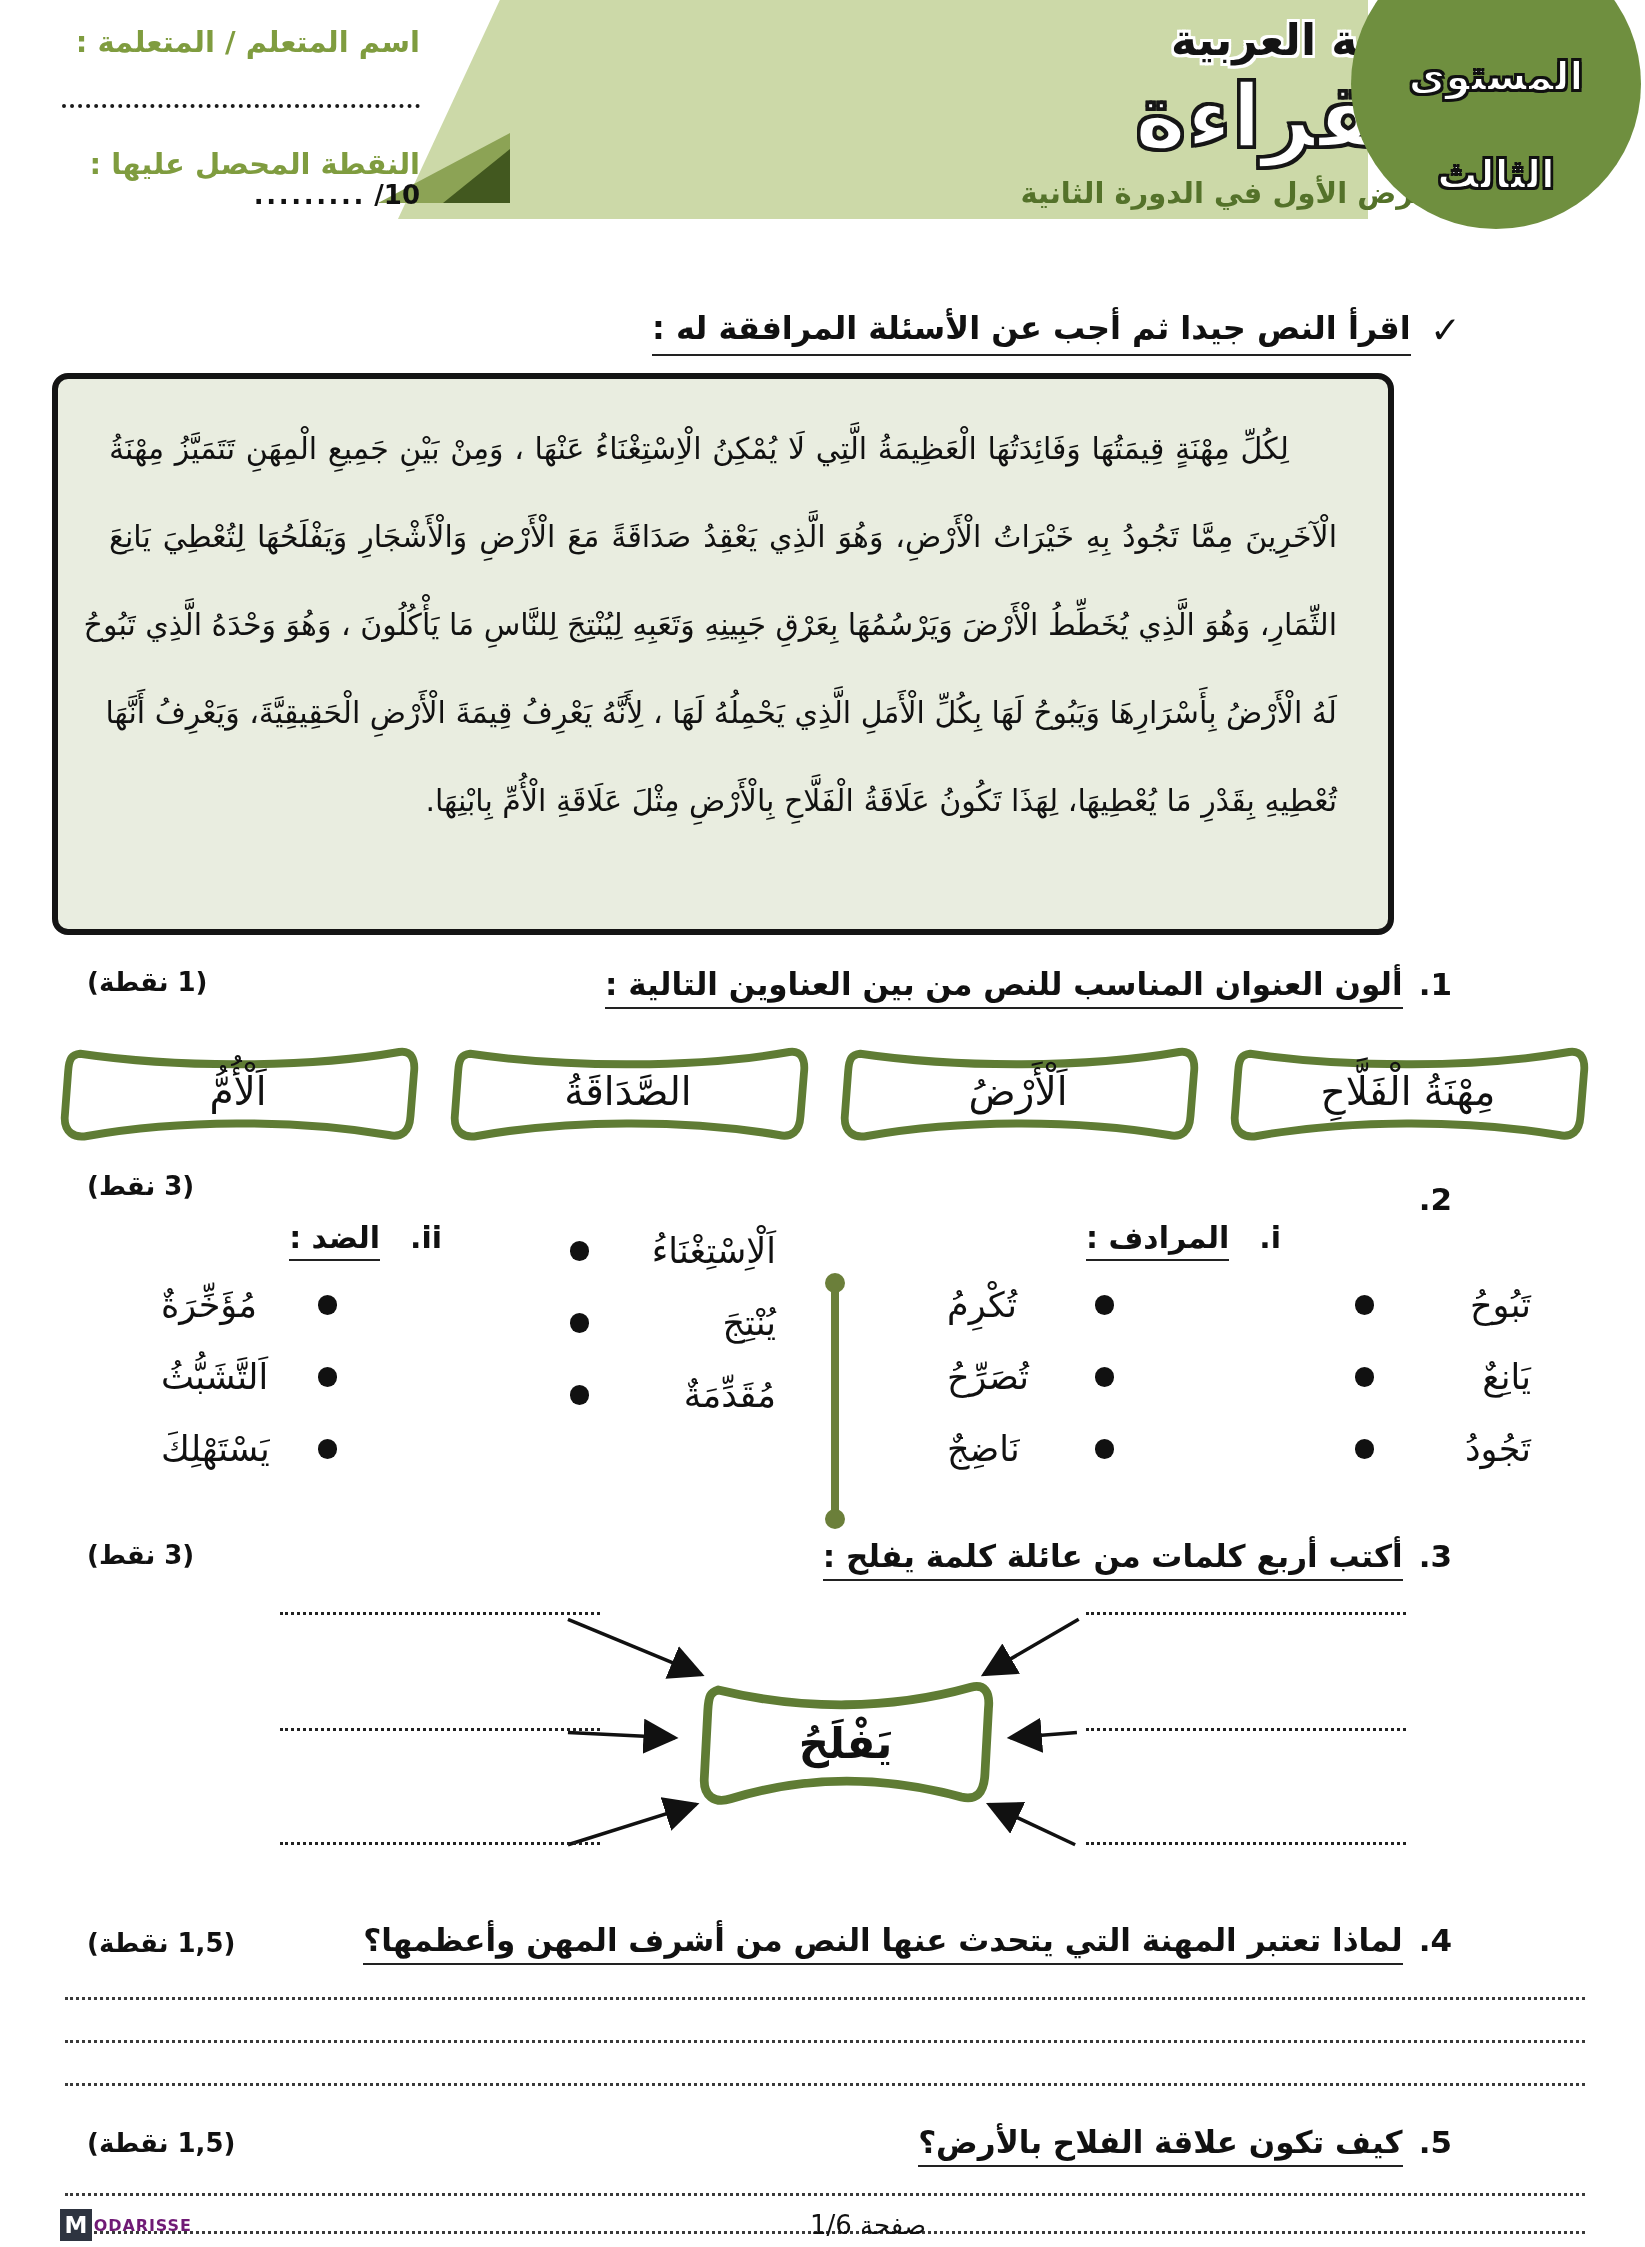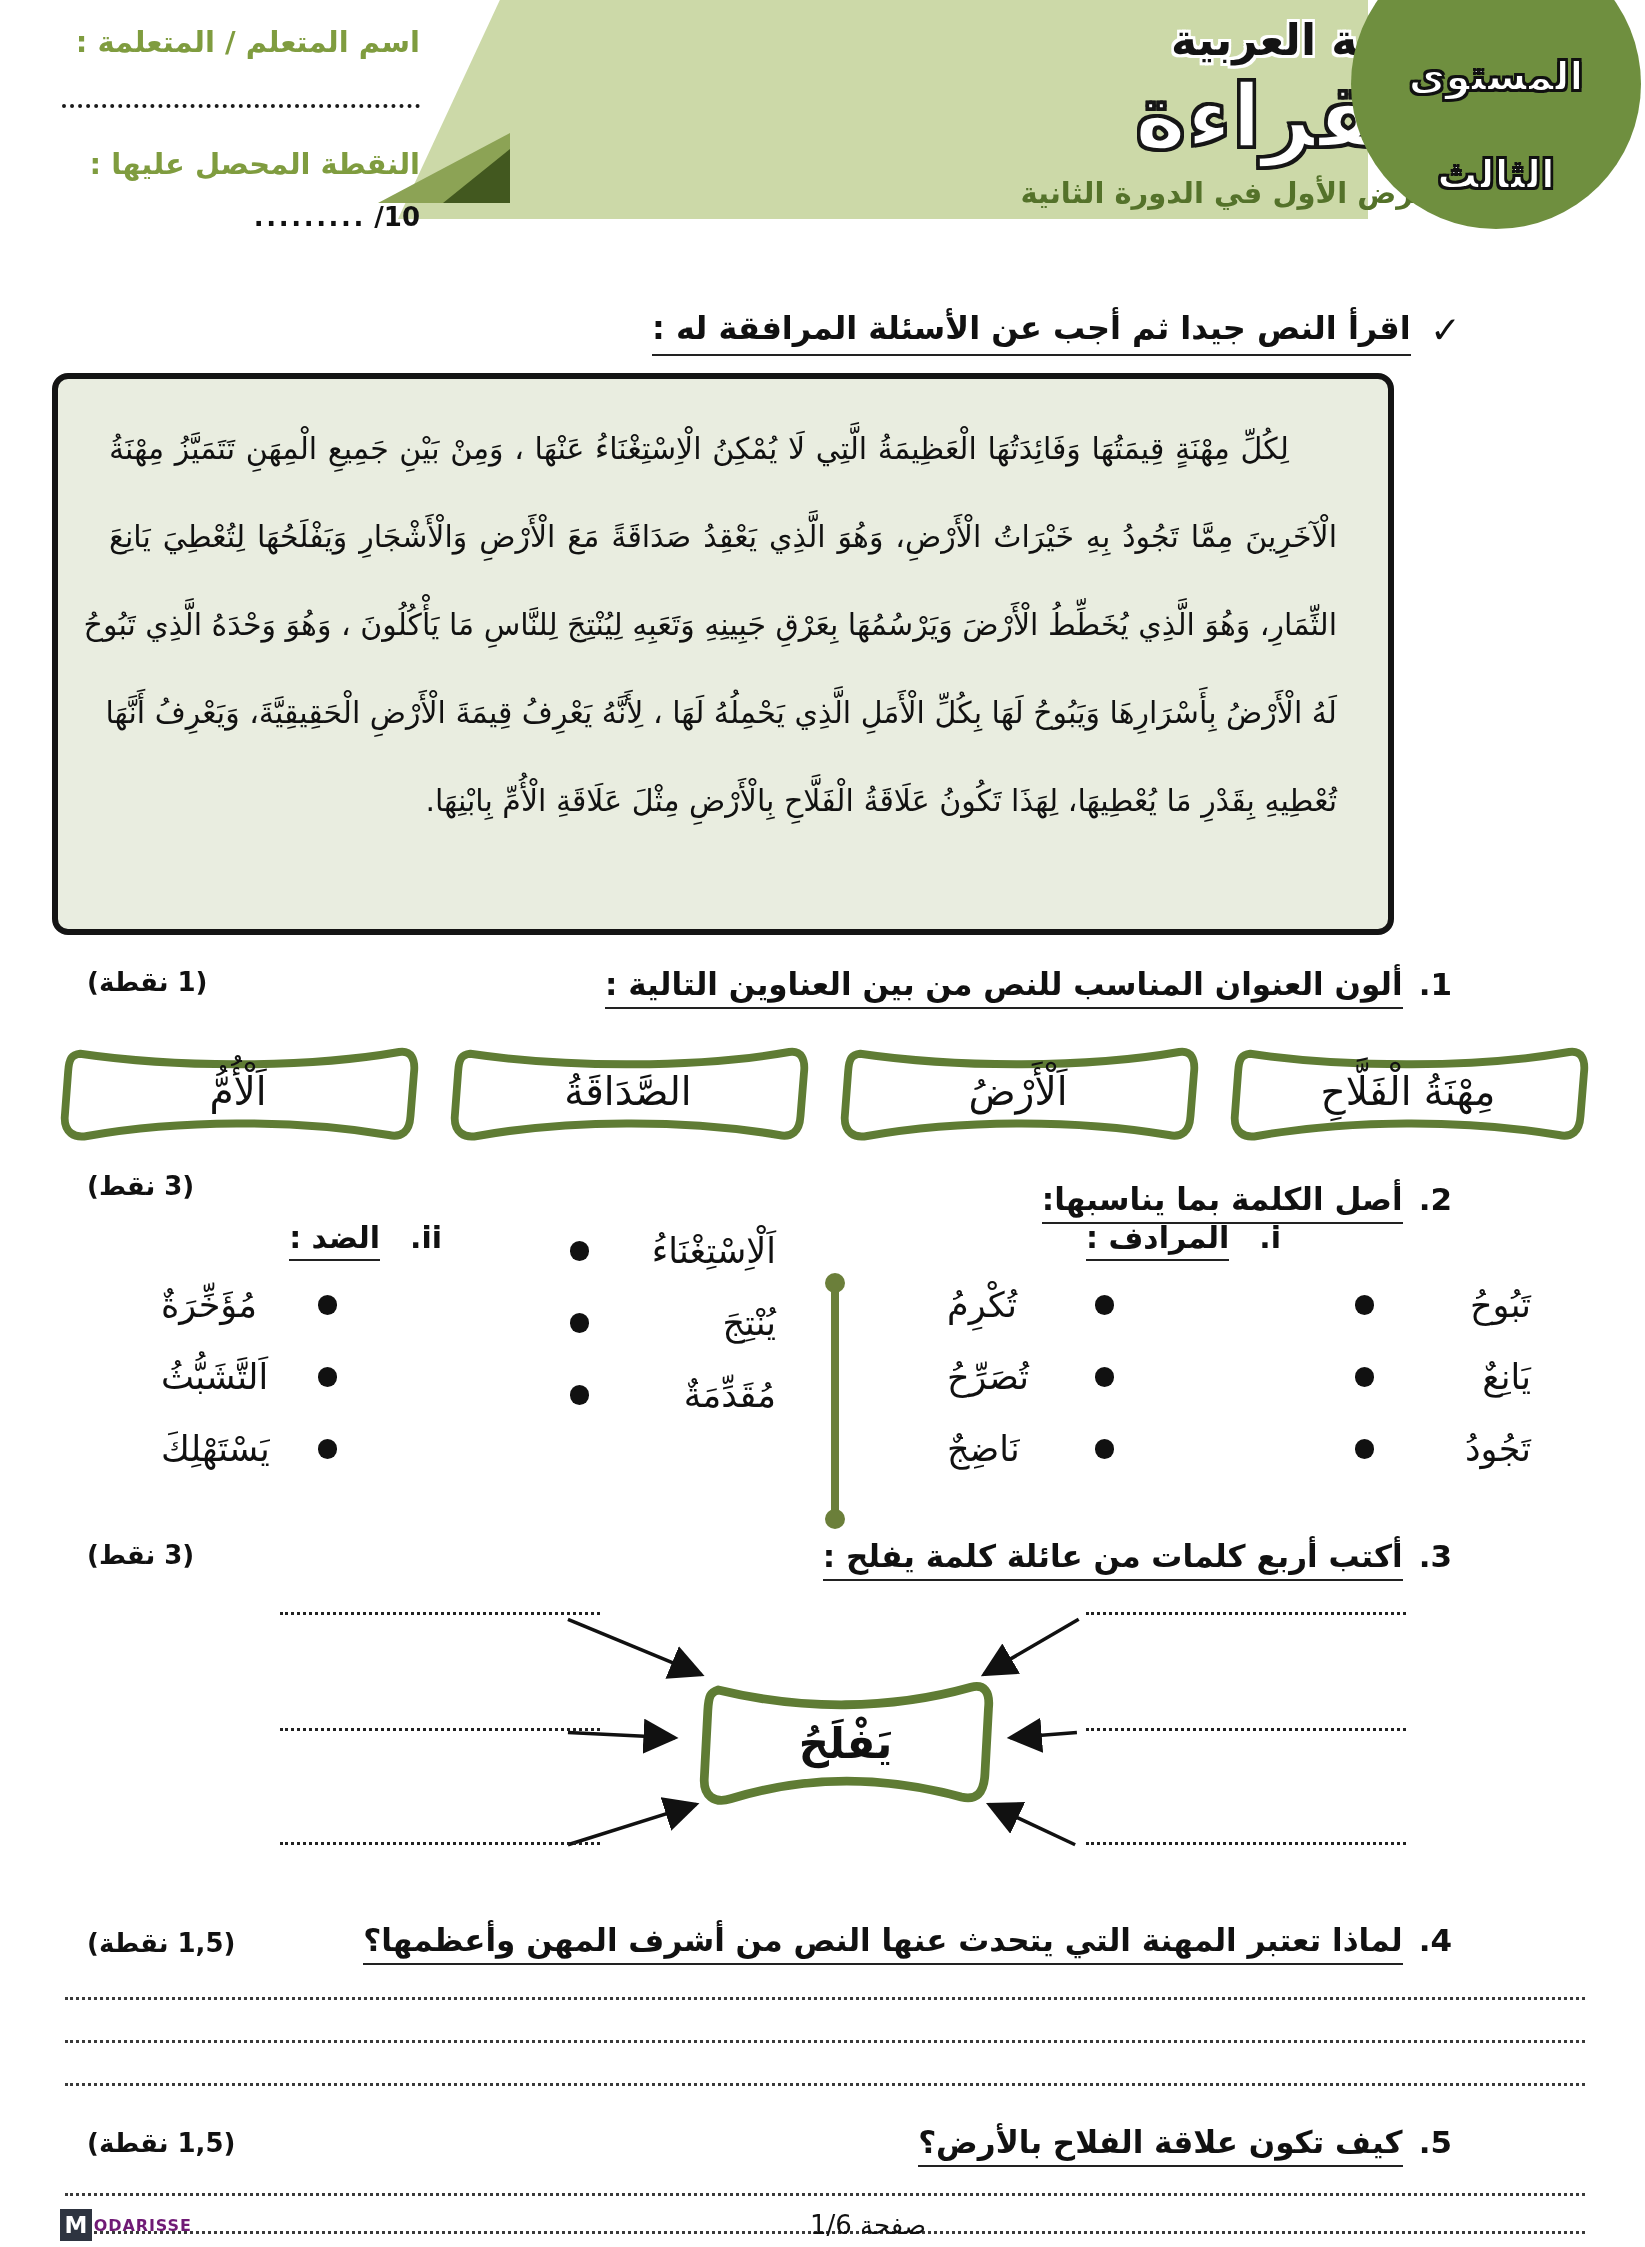--- a/index.html
+++ b/index.html
@@ -8,21 +8,21 @@
   .page {
     position:relative; width:1646px; height:2247px; margin:0 auto;
     background:#ffffff; overflow:hidden; direction:rtl;
     font-family:"DejaVu Sans", sans-serif; color:#111;
   }
   
   .hdr-label { position:absolute; width:360px; left:61px; text-align:right;
     color:#7f9c3f; font-weight:bold; font-size:29px; }
   .name-dotline { position:absolute; left:63px; top:104px; width:358px;
     border-bottom:4.4px dotted #1a1a1a; }
-  .score-line { position:absolute; left:61px; top:202px; width:360px;
+  .score-line { position:absolute; left:61px; top:180px; width:360px;
     text-align:right; font-size:26px; direction:rtl; }
   .score-val { font-weight:bold; direction:ltr; unicode-bidi:embed; }
   .score-dots { letter-spacing:2.6px; font-weight:bold; }
 
   .banner { position:absolute; left:399px; top:0; width:970px; height:219px;
     background:#ccd9a8; clip-path:polygon(10.5% 0, 100% 0, 100% 100%, 0 100%); }
   .fold1 { position:absolute; left:379px; top:133px; width:132px; height:70px;
     background:#8ca355; clip-path:polygon(100% 0, 100% 100%, 0 100%); }
   .fold2 { position:absolute; left:444px; top:149px; width:67px; height:54px;
     background:#42581f; clip-path:polygon(100% 0, 100% 100%, 0 100%); }
@@ -171,21 +171,20 @@
     <div class="opt-box">
       <svg viewBox="0 0 420 130" preserveAspectRatio="none">
           <path d="M28,20 C140,36 290,36 396,18 C410,16 415,26 413,42 L409,90 C408,107 399,114 384,111 C276,93 140,94 36,112 C20,115 10,107 10,92 L14,40 C15,25 18,21 28,20 Z" fill="none" stroke="#5f7c34" stroke-width="9"></path>
         </svg>
       <span class="opt-label">اَلْأُمُّ</span>
     </div>
   </div>
 
   <div class="q-head" style="top:1181px;">
     <span>2.</span>
-    <span class="q-text">أصل الكلمة بما يناسبها:</span>
   </div>
   <div class="points" style="top:1171px;">(3 نقط)</div>
 
   <div class="sub-head" style="top:1220px; right:364px;">
     <span>i.</span>
     <span class="sub-label">المرادف :</span>
   </div>
   <div class="sub-head" style="top:1220px; right:1203px;">
     <span>ii.</span>
     <span class="sub-label">الضد :</span>

